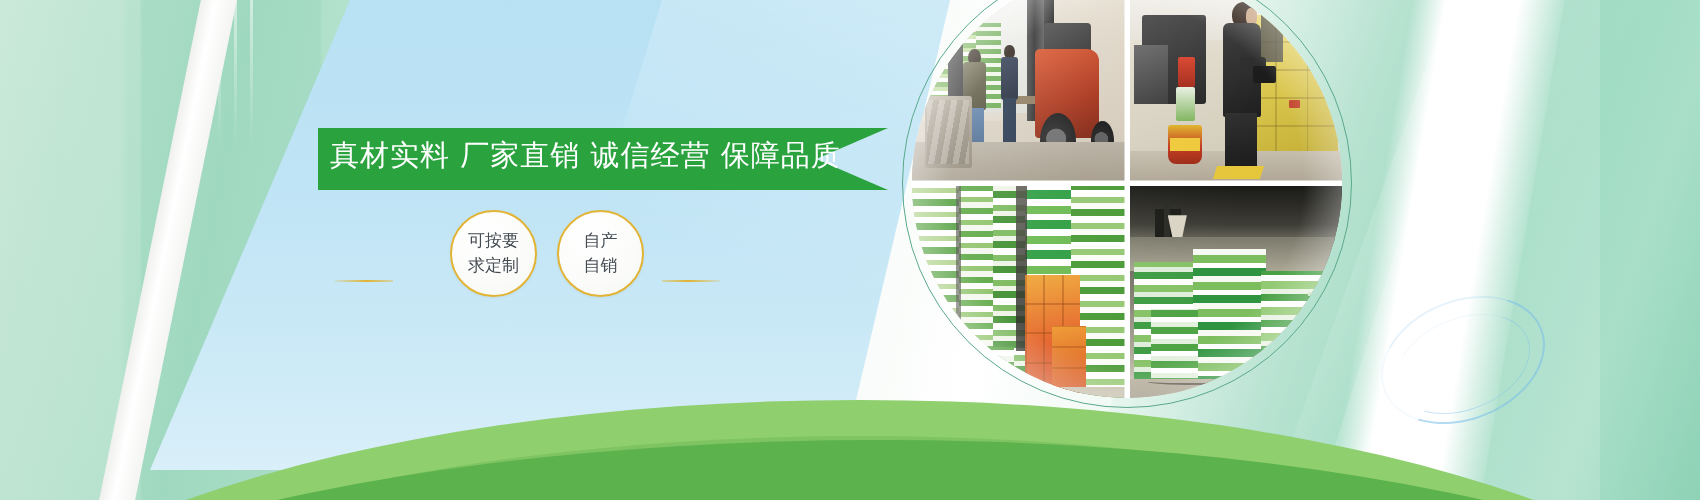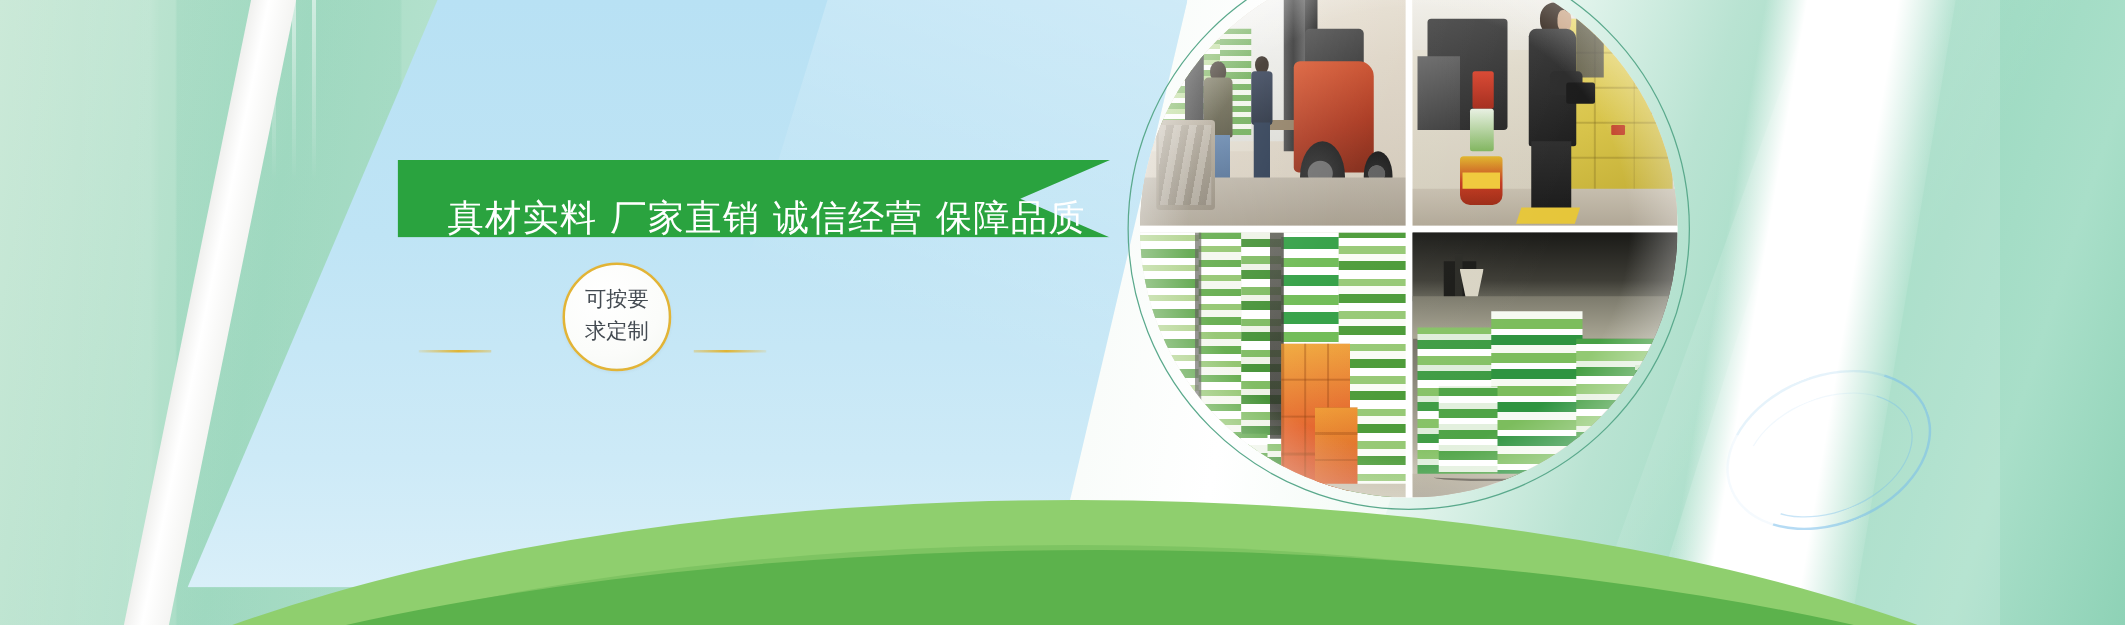--- a/index.html
+++ b/index.html
@@ -114,23 +114,23 @@
   }
   .ribbon-cut {
     position:absolute; left:318px; top:128px; width:570px; height:62px;
     background:#2aa33f;
     clip-path:polygon(
        0% 0%, 100% 0%,
        100% 0%, 87.4% 50%, 100% 100%,
        100% 100%, 0% 100%);
   }
   .ribbon-text {
-    position:absolute; left:318px; top:144px; width:570px; height:62px;
+    position:absolute; left:318px; top:125px; width:570px; height:62px;
     display:flex; align-items:center;
-    padding-left:40px;
+    padding-left:12px;
     color:#ffffff;
     font-size:29px;
     letter-spacing:1px;
     white-space:nowrap;
     font-family:"DejaVu Sans","Liberation Sans",sans-serif;
     font-weight:400;
   }
 
   
   .feature-row {
@@ -473,20 +473,24 @@
   <div class="ribbon-cut"></div>
   <div class="ribbon-text">真材实料  厂家直销  诚信经营  保障品质</div>
 
   <div class="feature-row">
     <div class="gold-rule"></div>
     <div class="circles">
       <div class="fcircle">
         <span>可按要</span>
         <span>求定制</span>
       </div>
+      <div class="fcircle">
+        <span>自产</span>
+        <span>自销</span>
+      </div>
     </div>
     <div class="gold-rule right"></div>
   </div>
 
   <div class="hill-back"></div>
   <div class="hill-mid"></div>
   <div class="hill-front"></div>
 
 </div>
 

